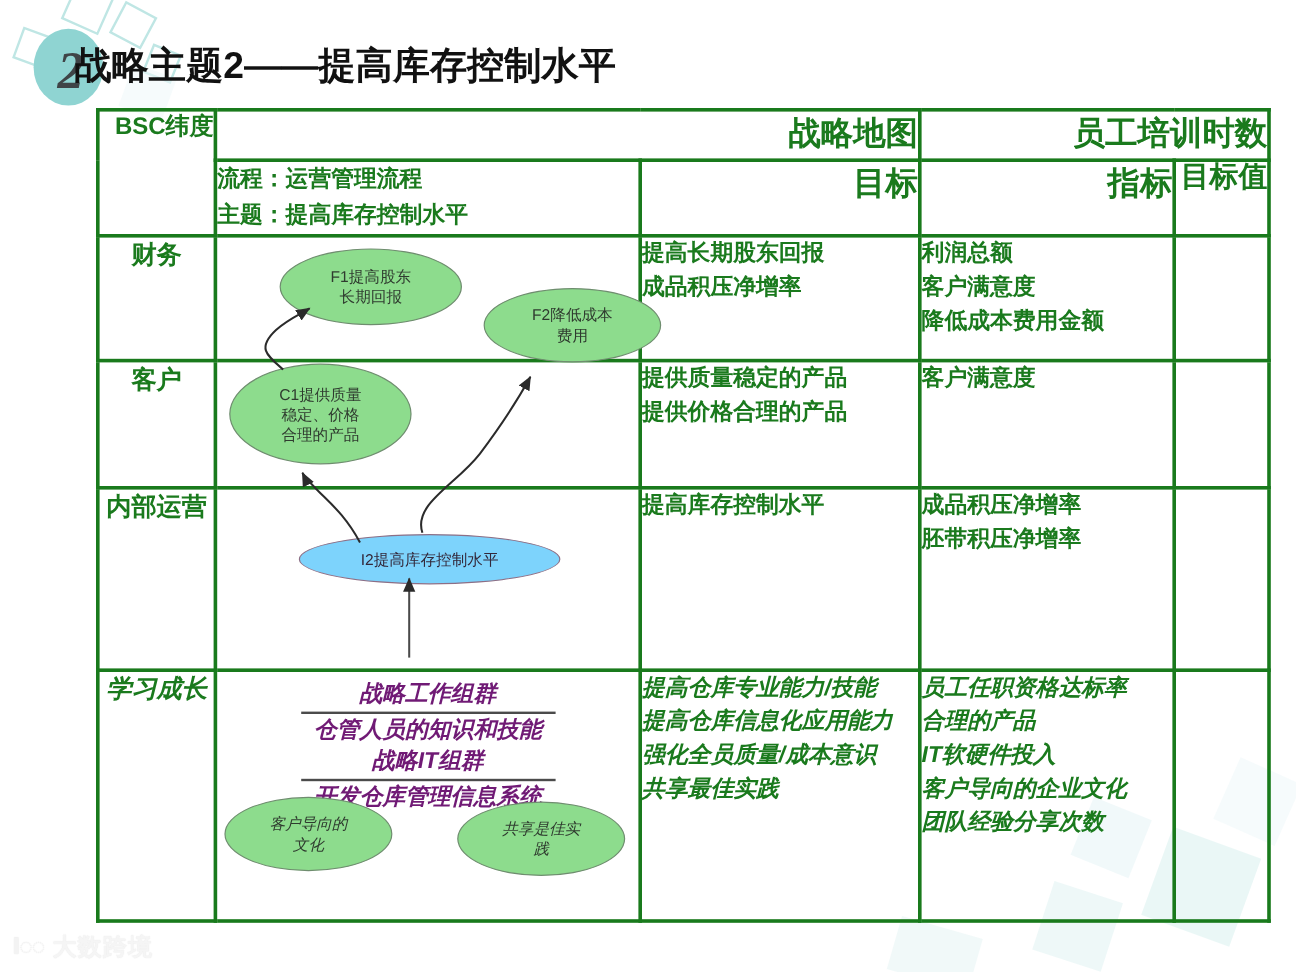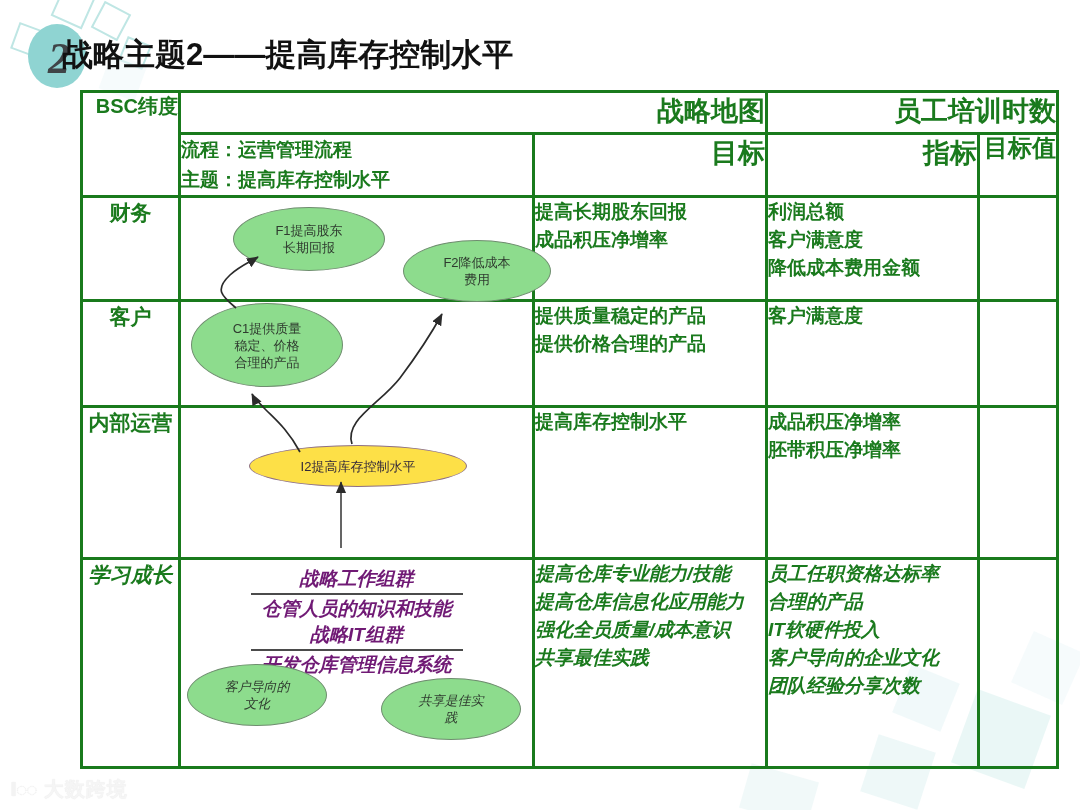--- a/index.html
+++ b/index.html
@@ -127,21 +127,21 @@
     text-align: center;
     border-radius: 50%;
     font-size: 13px;
     font-weight: normal;
     color: #2f3b2f;
     line-height: 17px;
     background: #8ddc8d;
     border: 1px solid #6f8d6f;
   }
   .node.pink {
-    background: #fde047;
+    background: #7dd3fc;
     border: 1px solid #8d6f86;
     color: #33283a;
   }
 
   
   .lg-lines {
     position: absolute;
     left: 0; top: 6px;
     width: 100%;
     text-align: center;
@@ -305,21 +305,21 @@
           <div class="rule" style="width:212px;"></div>
           <div>仓管人员的知识和技能</div>
           <div>战略IT组群</div>
           <div class="rule" style="width:212px;"></div>
           <div>开发仓库管理信息系统</div>
         </div>
         <div class="node" style="left:6px; top:104px; width:140px; height:62px;">
           <span style="white-space:pre-line;">客户导向的
 文化</span>
         </div>
-        <div class="node" style="left:200px; top:118px; width:140px; height:62px;">
+        <div class="node" style="left:200px; top:108px; width:140px; height:62px;">
           <span style="white-space:pre-line;">共享是佳实
 践</span>
         </div>
       </td>
       <td class="list-cell">
         <div>提高仓库专业能力/技能</div>
         <div>提高仓库信息化应用能力</div>
         <div>强化全员质量/成本意识</div>
         <div>共享最佳实践</div>
       </td>

